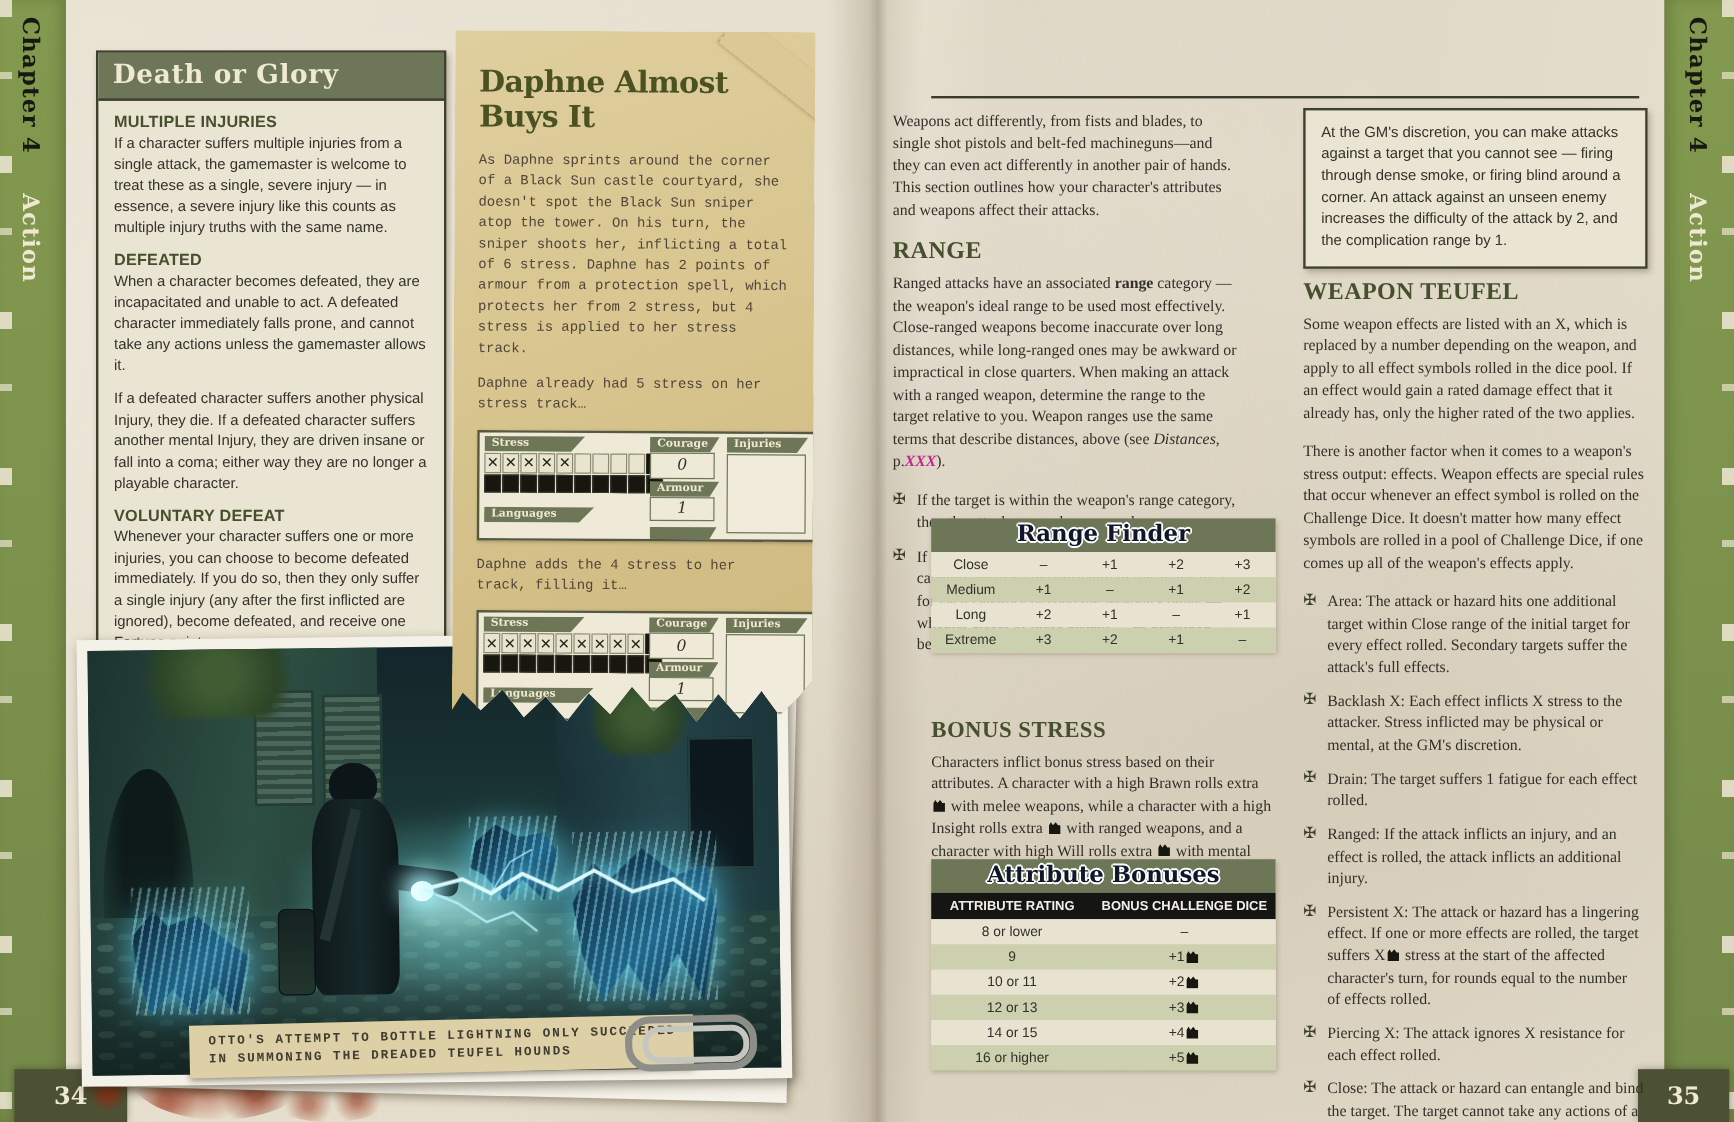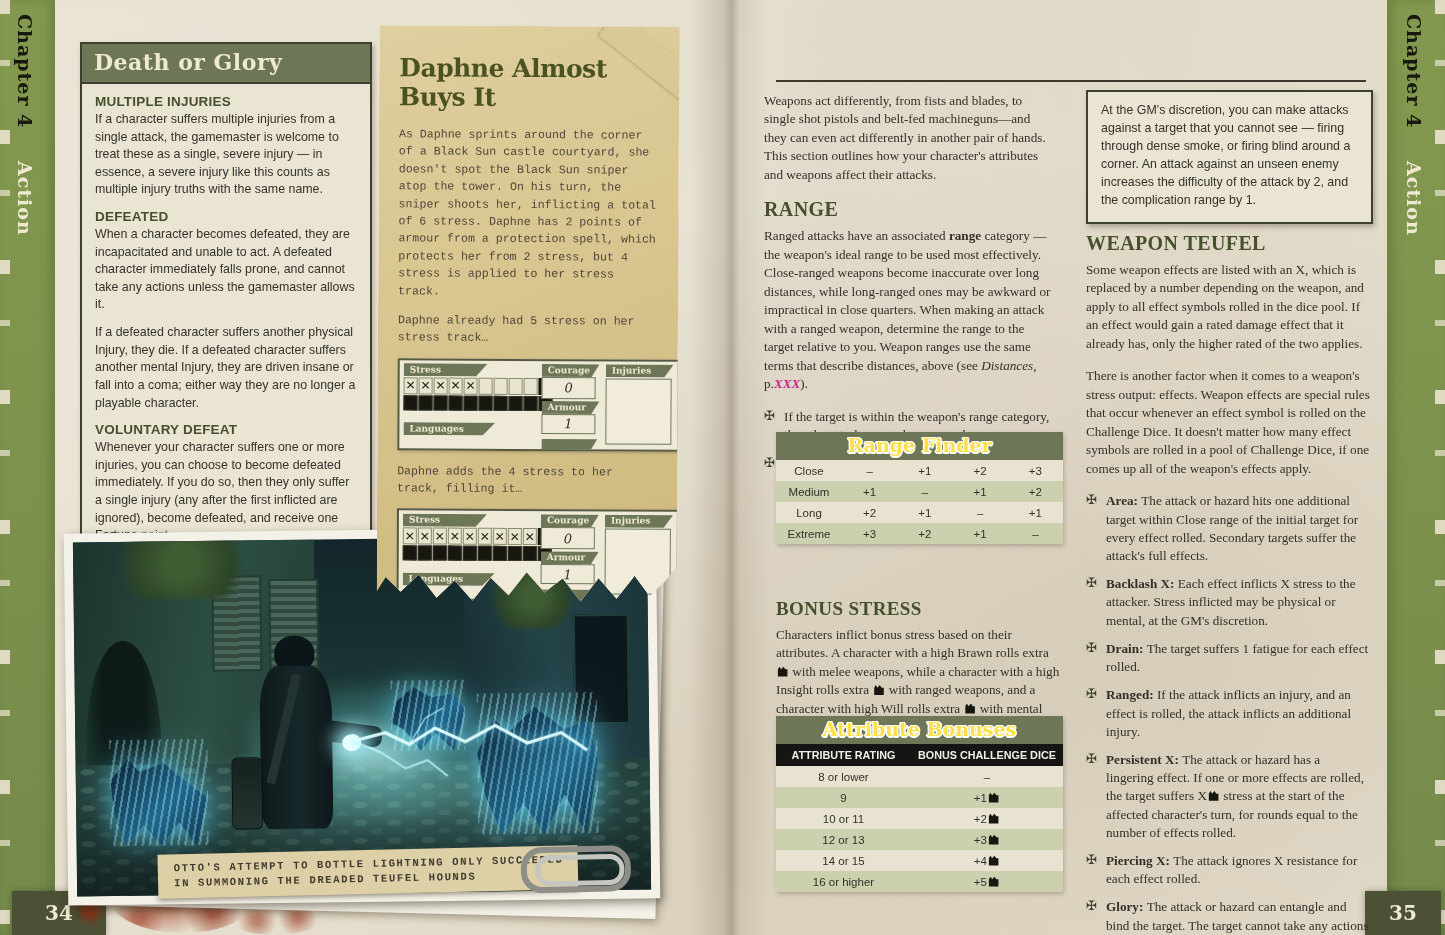--- a/index.html
+++ b/index.html
@@ -43,28 +43,28 @@
   
   .gothic-title{position:absolute;font-family:"DejaVu Serif",serif;font-weight:bold;color:#3e452a;font-size:31px;letter-spacing:.5px;}
   .title-rule{position:absolute;height:2px;background:#3a3a2d;}
   .serifh{font-family:"Liberation Serif",serif;font-weight:bold;color:#46502c;font-size:19px;letter-spacing:.4px;margin:0 0 6px;}
   .col{position:absolute;}
   .body-serif{font-family:"Liberation Serif",serif;font-size:13.2px;line-height:1.40;color:#33302a;}
   .body-serif p{margin:0 0 14px;}
   .crosslist{margin:0;padding:0;list-style:none;}
   .crosslist .item{display:flex;margin:0 0 11px;font-family:"Liberation Serif",serif;font-size:13.2px;line-height:1.38;color:#33302a;}
   .crosslist .cross{flex:0 0 20px;color:#3c402c;font-size:13px;line-height:1.3;}
-  .fx-name{font-weight:bold;text-align:right;}
+  .fx-name{font-weight:normal;text-align:right;}
   
   .die{display:inline-block;width:11px;height:11px;background:#17170f;vertical-align:-1px;margin:0 1px;
     clip-path:polygon(8% 30%,22% 6%,38% 30%,58% 6%,76% 30%,95% 30%,95% 95%,8% 95%);}
   
   .otable{position:absolute;border-collapse:collapse;box-shadow:1px 2px 4px rgba(80,65,40,.3);}
   .ttlbar{background:#6d7757;text-align:center;padding:2px 0 4px;}
-  .ttlbar span{font-family:"DejaVu Serif",serif;font-weight:bold;font-size:19px;color:#fde047;
+  .ttlbar span{font-family:"DejaVu Serif",serif;font-weight:bold;font-size:19px;color:#0f172a;
     text-shadow:-1.5px 0 #fff,1.5px 0 #fff,0 -1.5px #fff,0 1.5px #fff,1px 1px #fff,-1px -1px #fff,1px -1px #fff,-1px 1px #fff;}
   .thead-black{background:#151513;color:#f2efe6;font-weight:bold;font-size:10.8px;text-align:center;}
   .rf-grid{display:grid;}
   .rf-grid div{display:flex;align-items:center;justify-content:center;}
   .rowA{background:#e8e3d1;}
   .rowB{background:#cdd0ae;}
   .cellv{font-size:11.5px;color:#33302a;}
   
   .note{position:absolute;left:378px;top:26px;width:300px;height:578px;
     background:linear-gradient(160deg,#dfcf9e 0%,#d8c astro 0,#d8c58f 45%,#cdb77c 100%);
@@ -341,21 +341,21 @@
           <div class="valbox" style="left: 142px; top: 53px; width: 52px; height: 18px;">1</div>
           <div class="tab" style="left: 142px; top: 78px; width: 44px; height: 10px;"></div>
           <div class="tab" style="left: 206px; top: 3px; width: 56px;">Injuries</div>
           <div class="injbox" style="left: 206px; top: 17px; width: 56px; height: 58px;">HIT BY A BULLET (P)</div>
         </div>
     </div>
   </div>
 
   <div class="title-rule" style="left:776px;top:80px;width:590px;"></div>
 
-  <div class="col" style="left:764px;top:92px;width:287px;">
+  <div class="col" style="left:744px;top:92px;width:287px;">
     <div class="body-serif">
         <p>Weapons act differently, from fists and blades, to single shot pistols and belt-fed machineguns—and they can even act differently in another pair of hands. This section outlines how your character's attributes and weapons affect their attacks.</p>
       </div>
     <h2 class="serifh" style="font-size:20px;margin-top:4px;">RANGE</h2>
     <div class="body-serif">
       <p><span>Ranged attacks have an associated </span><b>range</b><span> category — the weapon's ideal range to be used most effectively. Close-ranged weapons become inaccurate over long distances, while long-ranged ones may be awkward or impractical in close quarters. When making an attack with a ranged weapon, determine the range to the target relative to you. Weapon ranges use the same terms that describe distances, above (see </span><i>Distances,</i><span> p.</span><i class="mag">XXX</i><span>).</span></p>
     </div>
     <div class="crosslist" id="range-bullets">
         <div class="item">
           <span class="cross">✠</span>
@@ -475,17 +475,17 @@
         <div class="item">
           <span class="cross">✠</span>
           <div><b class="fx-name">Persistent X: </b>The attack or hazard has a lingering effect. If one or more effects are rolled, the target suffers X<span class="die"></span> stress at the start of the affected character's turn, for rounds equal to the number of effects rolled.</div>
         </div>
         <div class="item">
           <span class="cross">✠</span>
           <div><b class="fx-name">Piercing X: </b>The attack ignores X resistance for each effect rolled.</div>
         </div>
         <div class="item">
           <span class="cross">✠</span>
-          <div><b class="fx-name">Glory: </b>The attack or hazard can entangle and bind the target. The target cannot take any actions of a type determined by the type of attack or hazard (physical actions for physical attacks, etc.) other than to try and break free. It requires a skill test with a difficulty equal to the number of effects rolled to break free.</div>
+          <div><b class="fx-name">Close: </b>The attack or hazard can entangle and bind the target. The target cannot take any actions of a type determined by the type of attack or hazard (physical actions for physical attacks, etc.) other than to try and break free. It requires a skill test with a difficulty equal to the number of effects rolled to break free.</div>
         </div>
       </div>
   </div>
 </div>
 
 </body></html>

